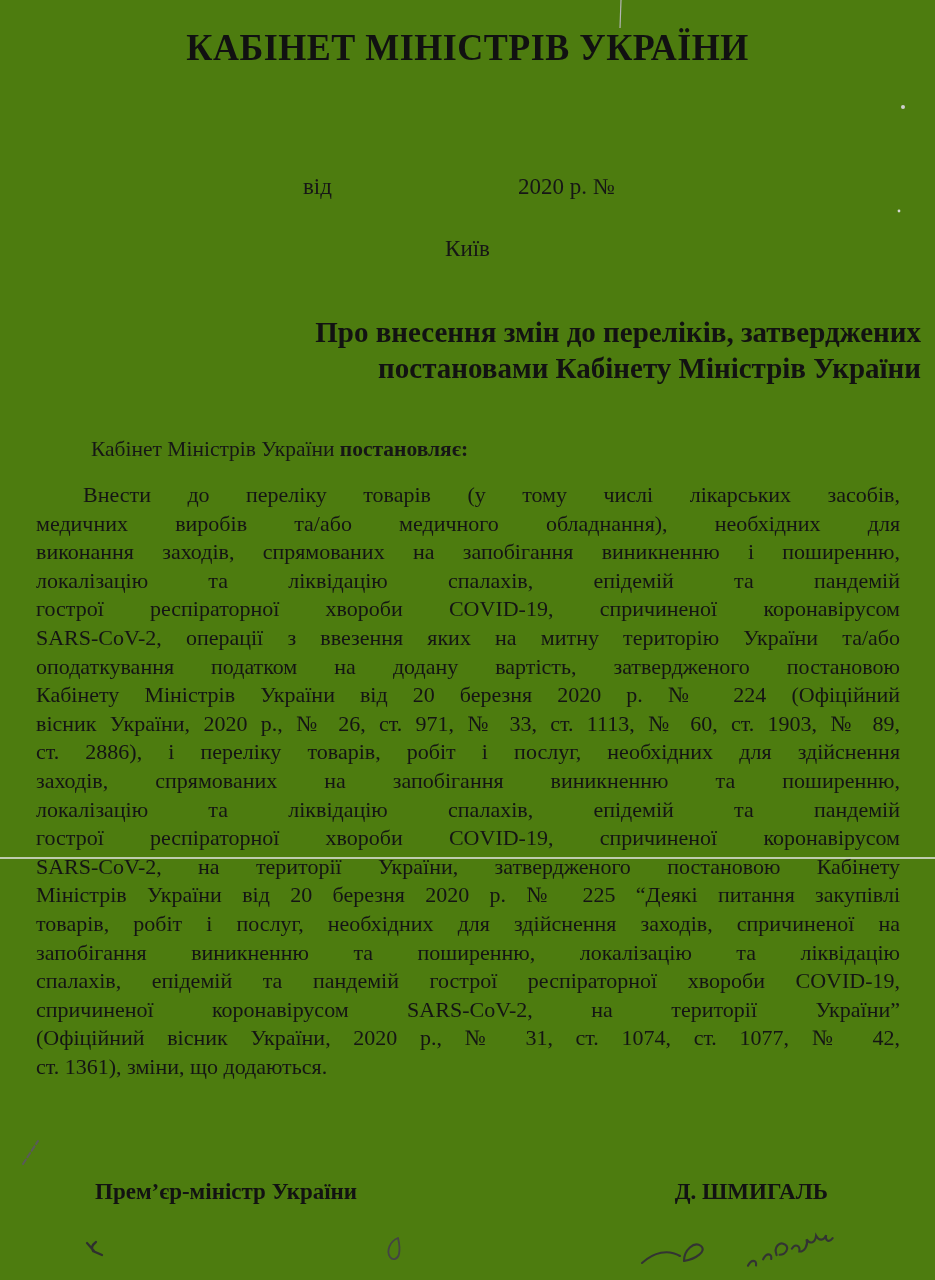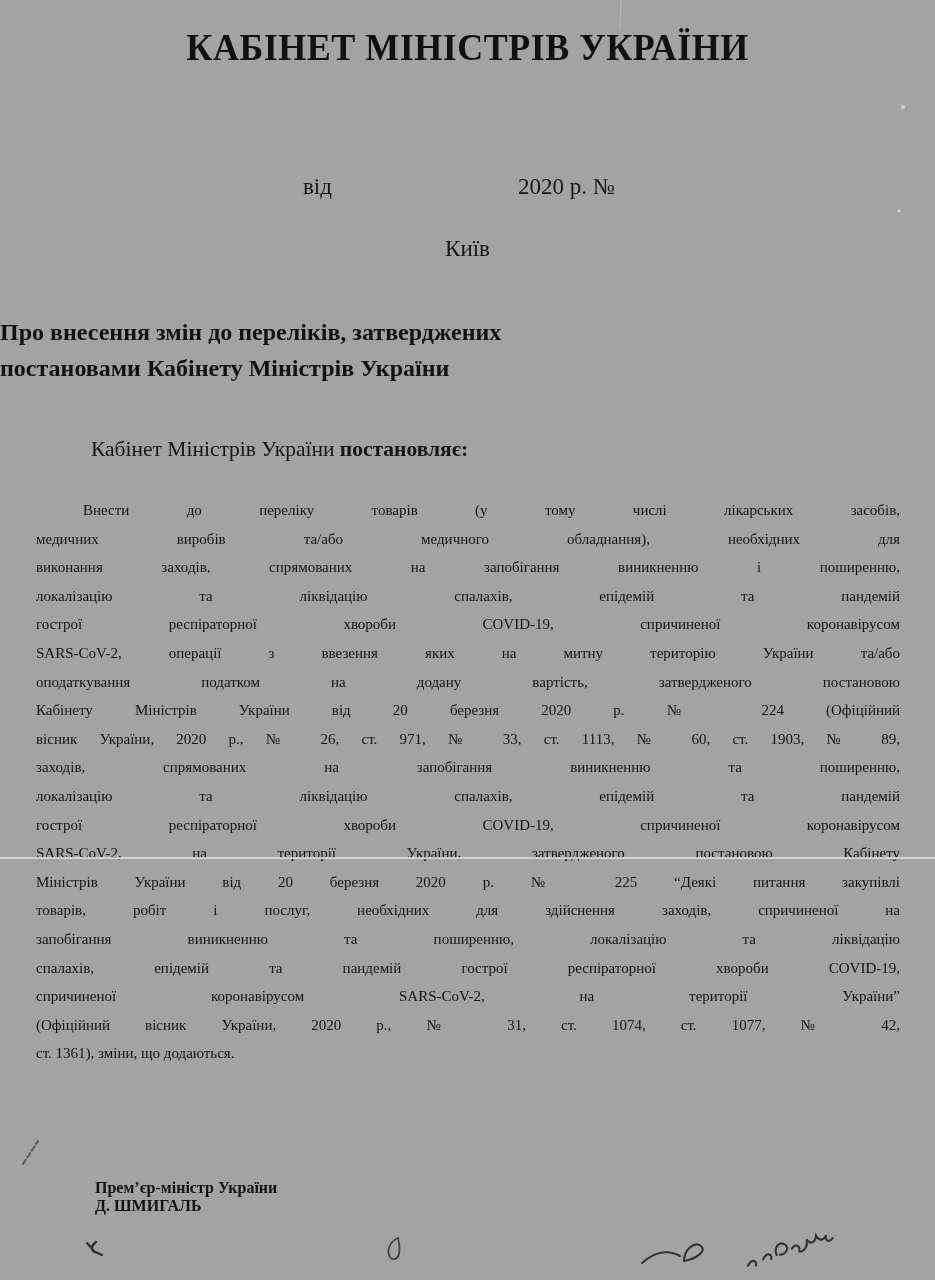--- a/index.html
+++ b/index.html
@@ -1,21 +1,21 @@
 <!DOCTYPE html>
 <html lang="uk"><head>
 <meta charset="utf-8">
 <style>
   html, body { margin: 0; padding: 0; background: #ffffff; }
   .page {
     position: relative;
     width: 935px;
     height: 1280px;
     margin: 0 auto;
-    background: #a3a3a3;
+    background: #4d7c0f;
     color: #161616;
     font-family: "Liberation Serif", "DejaVu Serif", serif;
     overflow: hidden;
   }
   .org-name {
     position: absolute;
     top: 24px; left: 0; right: 0;
     text-align: center;
     font-size: 36px;
     font-weight: bold;
@@ -43,60 +43,58 @@
   .date-suffix  { position: absolute; left: 518px; top: 0; }
   .city {
     position: absolute;
     top: 236px; left: 0; right: 0;
     text-align: center;
     font-size: 23px;
   }
   .doc-title {
     position: absolute;
     top: 314px; left: 0; right: 14px;
-    text-align: left;
-    font-size: 24px;
+    text-align: right;
+    font-size: 29px;
     font-weight: bold;
     line-height: 36px;
     color: #121212;
   }
   .intro-line {
     position: absolute;
     top: 437px; left: 36px; width: 864px;
     font-size: 21.5px;
     padding-left: 55px;
     box-sizing: border-box;
   }
   .intro-line .bold { font-weight: bold; }
   .body-paragraph {
     position: absolute;
     top: 481px; left: 36px; width: 864px;
-    font-size: 15px;
+    font-size: 22px;
     color: #141414;
-    margin-top: 15px;
   }
   .body-line {
     height: 28.6px;
     line-height: 28.6px;
     text-align: justify;
     text-align-last: justify;
     white-space: nowrap;
   }
   .body-line:first-child { text-indent: 47px; }
   .body-line:last-child  { text-align-last: left; white-space: normal; }
   .signature-row {
     position: absolute;
     top: 1179px; left: 95px; right: 107px;
     display: flex;
     justify-content: space-between;
     align-items: baseline;
-    font-size: 16px;
+    font-size: 23px;
     font-weight: bold;
     color: #121212;
-    flex-direction: column;
   }
   .marks {
     position: absolute;
     top: 0; left: 0;
     width: 935px; height: 1280px;
     pointer-events: none;
   }
 </style>
 </head>
 <body>
@@ -125,20 +123,21 @@
   <div class="body-paragraph">
       <div class="body-line">Внести до переліку товарів (у тому числі лікарських засобів,</div>
       <div class="body-line">медичних виробів та/або медичного обладнання), необхідних для</div>
       <div class="body-line">виконання заходів, спрямованих на запобігання виникненню і поширенню,</div>
       <div class="body-line">локалізацію та ліквідацію спалахів, епідемій та пандемій</div>
       <div class="body-line">гострої респіраторної хвороби COVID-19, спричиненої коронавірусом</div>
       <div class="body-line">SARS-CoV-2, операції з ввезення яких на митну територію України та/або</div>
       <div class="body-line">оподаткування податком на додану вартість, затвердженого постановою</div>
       <div class="body-line">Кабінету Міністрів України від 20 березня 2020 р. № 224 (Офіційний</div>
       <div class="body-line">вісник України, 2020 р., № 26, ст. 971, № 33, ст. 1113, № 60, ст. 1903, № 89,</div>
+      <div class="body-line">ст. 2886), і переліку товарів, робіт і послуг, необхідних для здійснення</div>
       <div class="body-line">заходів, спрямованих на запобігання виникненню та поширенню,</div>
       <div class="body-line">локалізацію та ліквідацію спалахів, епідемій та пандемій</div>
       <div class="body-line">гострої респіраторної хвороби COVID-19, спричиненої коронавірусом</div>
       <div class="body-line">SARS-CoV-2, на території України, затвердженого постановою Кабінету</div>
       <div class="body-line">Міністрів України від 20 березня 2020 р. № 225 “Деякі питання закупівлі</div>
       <div class="body-line">товарів, робіт і послуг, необхідних для здійснення заходів, спричиненої на</div>
       <div class="body-line">запобігання виникненню та поширенню, локалізацію та ліквідацію</div>
       <div class="body-line">спалахів, епідемій та пандемій гострої респіраторної хвороби COVID-19,</div>
       <div class="body-line">спричиненої коронавірусом SARS-CoV-2, на території України”</div>
       <div class="body-line">(Офіційний вісник України, 2020 р., № 31, ст. 1074, ст. 1077, № 42,</div>

